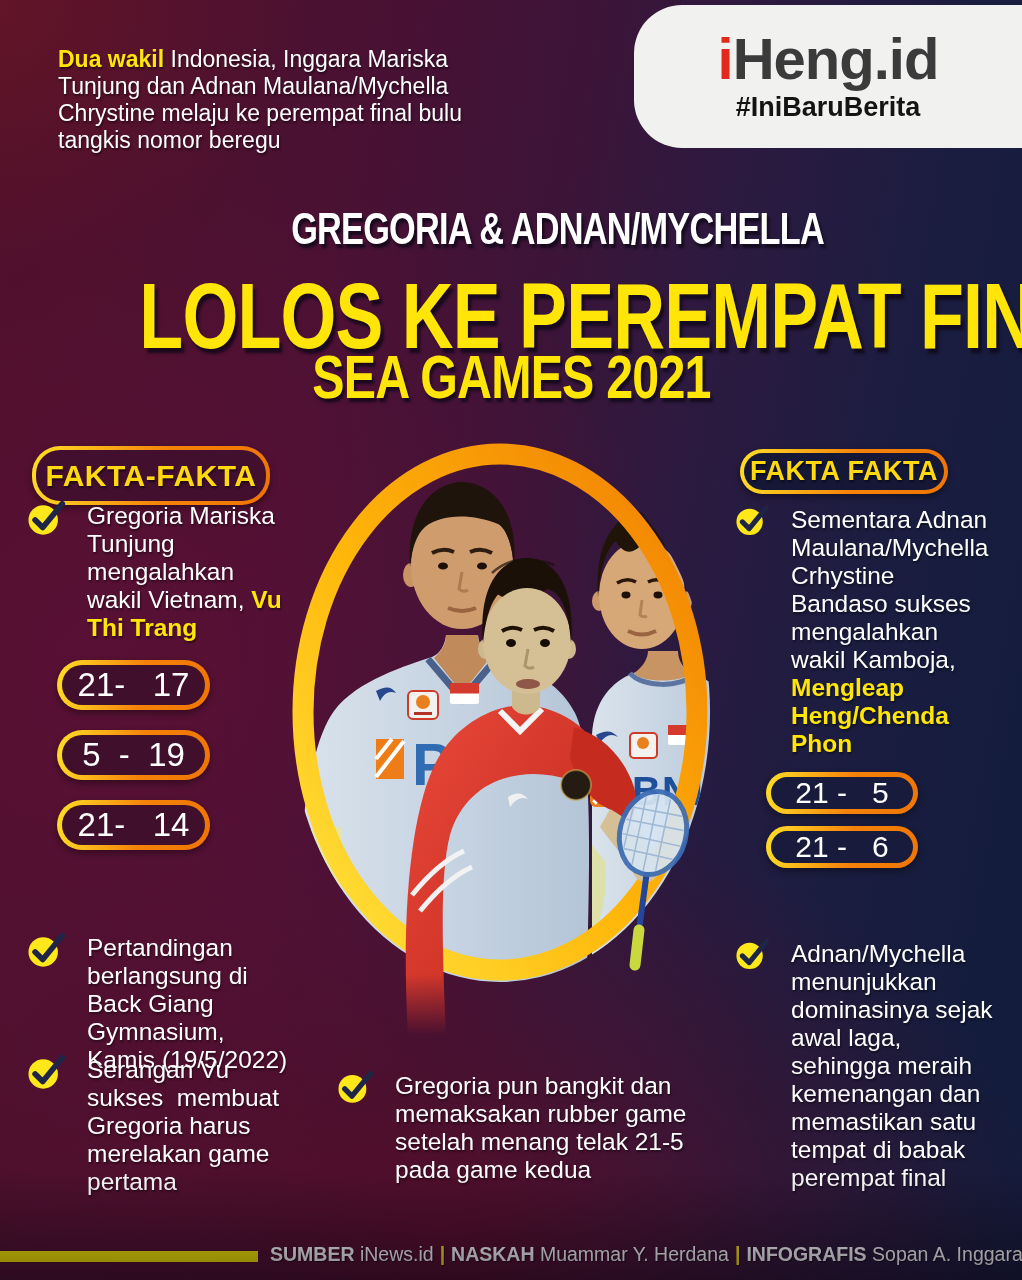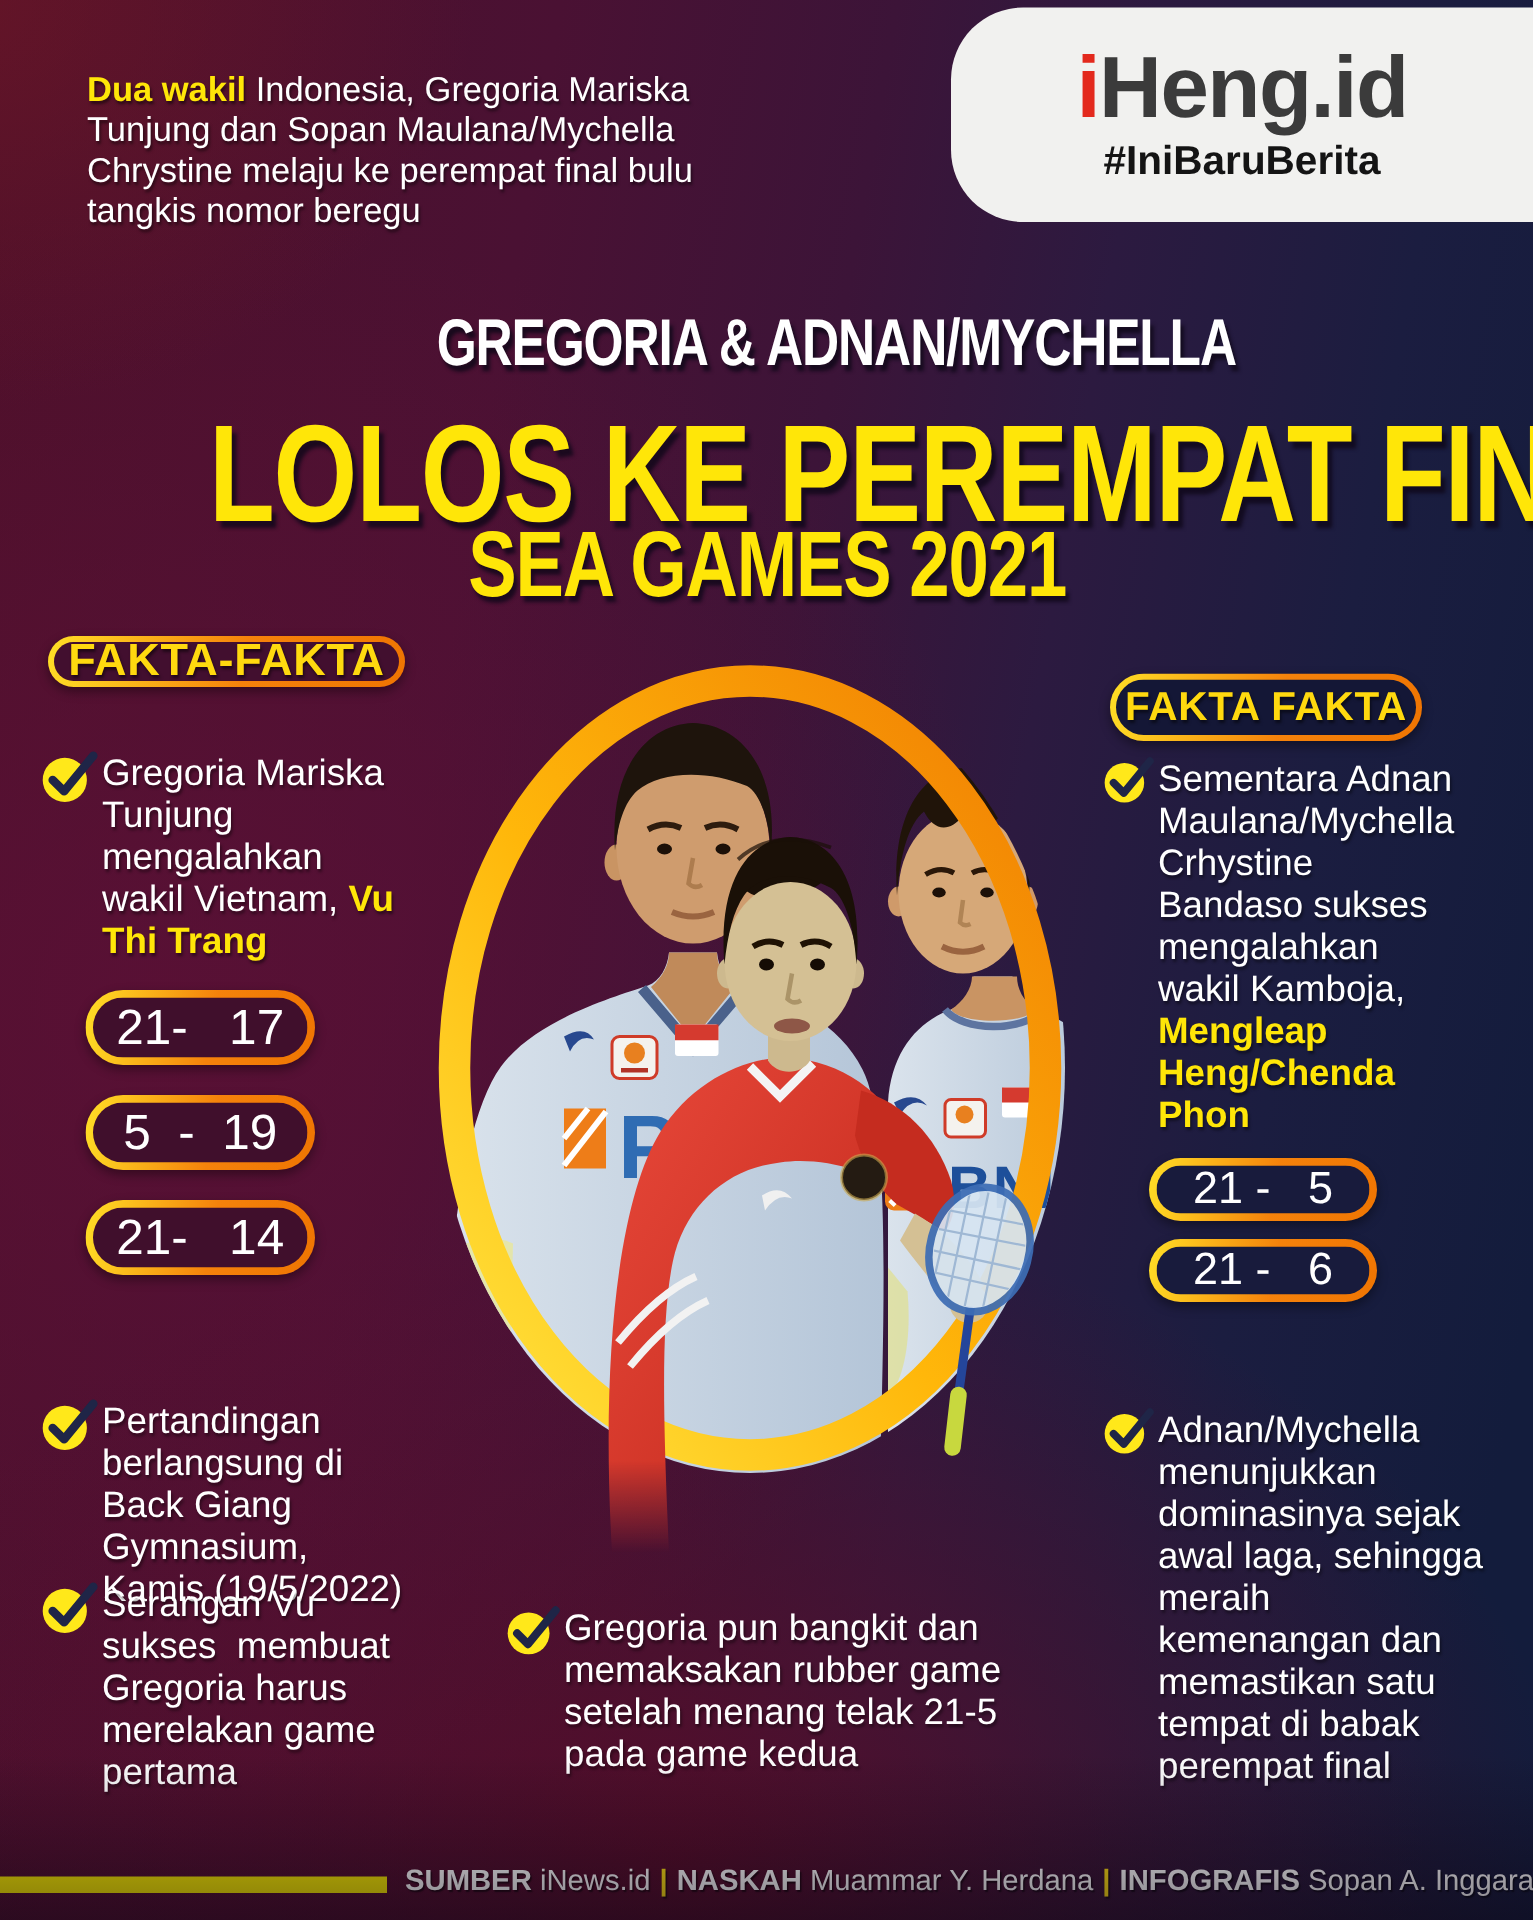--- a/index.html
+++ b/index.html
@@ -28,27 +28,27 @@
   .t1{top:207px;font-size:44px;color:#ffffff;text-shadow:3px 4px 3px rgba(15,8,25,.85);margin-left:47px;}
   .t2{top:270px;font-size:92px;color:#ffe608;text-shadow:4px 5px 3px rgba(15,8,25,.8);}
   .t3{top:346px;font-size:62px;color:#ffe608;text-shadow:3px 4px 3px rgba(15,8,25,.8);}
   
   .badge,.pill{box-sizing:border-box;position:absolute;display:flex;align-items:center;justify-content:center;
     border:4px solid transparent;border-radius:28px;
     background:linear-gradient(var(--fill),var(--fill)) padding-box,
                linear-gradient(100deg,#ffdf26,#f5820b 55%,#ef7502) border-box;
     box-shadow:0 3px 7px rgba(0,0,0,.4);}
   .badge{color:#ffd90f;font-weight:700;letter-spacing:.5px;text-shadow:1px 2px 2px rgba(0,0,0,.5);}
-  .badge-left{left:32px;top:424px;width:238px;height:34px;font-size:30px;--fill:#420f2f;}
+  .badge-left{left:32px;top:446px;width:238px;height:59px;font-size:30px;--fill:#420f2f;}
   .badge-right{left:740px;top:449px;width:208px;height:45px;font-size:27px;--fill:#141736;}
   .pill{color:#fff;white-space:pre;border-width:5px;}
   .pill.l{left:57px;width:153px;height:50px;font-size:33px;--fill:#400f2c;}
   .pill.r{left:766px;width:152px;height:42px;font-size:30px;--fill:#181b3c;}
   
-  .fact{position:absolute;display:flex;align-items:flex-start;gap:2px;}
+  .fact{position:absolute;display:flex;align-items:flex-start;gap:21px;}
   .fact .check{flex:0 0 auto;margin-top:-2px;}
   .fact .txt{font-size:24.5px;line-height:28px;color:#fff;white-space:pre-wrap;
     text-shadow:1px 2px 2px rgba(0,0,0,.45);}
   .fact .txt .hl{color:#ffe608;font-weight:700;}
   
   .photo-wrap{position:absolute;left:262px;top:425px;width:500px;height:610px;}
   
   .footer-bar{position:absolute;left:0;top:1251px;width:258px;height:11px;background:#f8ea00;}
   .credits{position:absolute;left:270px;top:1243px;font-size:19.5px;color:#fff;white-space:pre;
     text-shadow:1px 1px 1px rgba(0,0,0,.6);}
@@ -62,21 +62,21 @@
   <defs>
     <symbol id="check-icon" viewBox="0 0 40 40">
       <circle cx="16" cy="21" r="15.5" fill="#ffe81a"></circle>
       <path d="M7.5 21 L15.5 29 L36 4" fill="none" stroke="#1f2547" stroke-width="6" stroke-linecap="round" stroke-linejoin="round"></path>
     </symbol>
   </defs>
 </svg>
 
 <div class="stage">
 
-  <div class="intro"><span class="hl">Dua wakil</span><span> Indonesia, Gregoria Mariska Tunjung dan Sopan Maulana/Mychella Chrystine melaju ke perempat final bulu tangkis nomor beregu</span></div>
+  <div class="intro"><span class="hl">Dua wakil</span><span> Indonesia, Inggara Mariska Tunjung dan Adnan Maulana/Mychella Chrystine melaju ke perempat final bulu tangkis nomor beregu</span></div>
 
   <div class="logo-card">
     <div class="logo-main"><span class="red-i">i</span><span>Heng.id</span></div>
     <div class="logo-tag">#IniBaruBerita</div>
   </div>
 
   <div class="title t1"><span class="cond">GREGORIA &amp; ADNAN/MYCHELLA</span></div>
   <div class="title t2"><span class="cond">LOLOS KE PEREMPAT FINAL</span></div>
   <div class="title t3"><span class="cond">SEA GAMES 2021</span></div>
 

